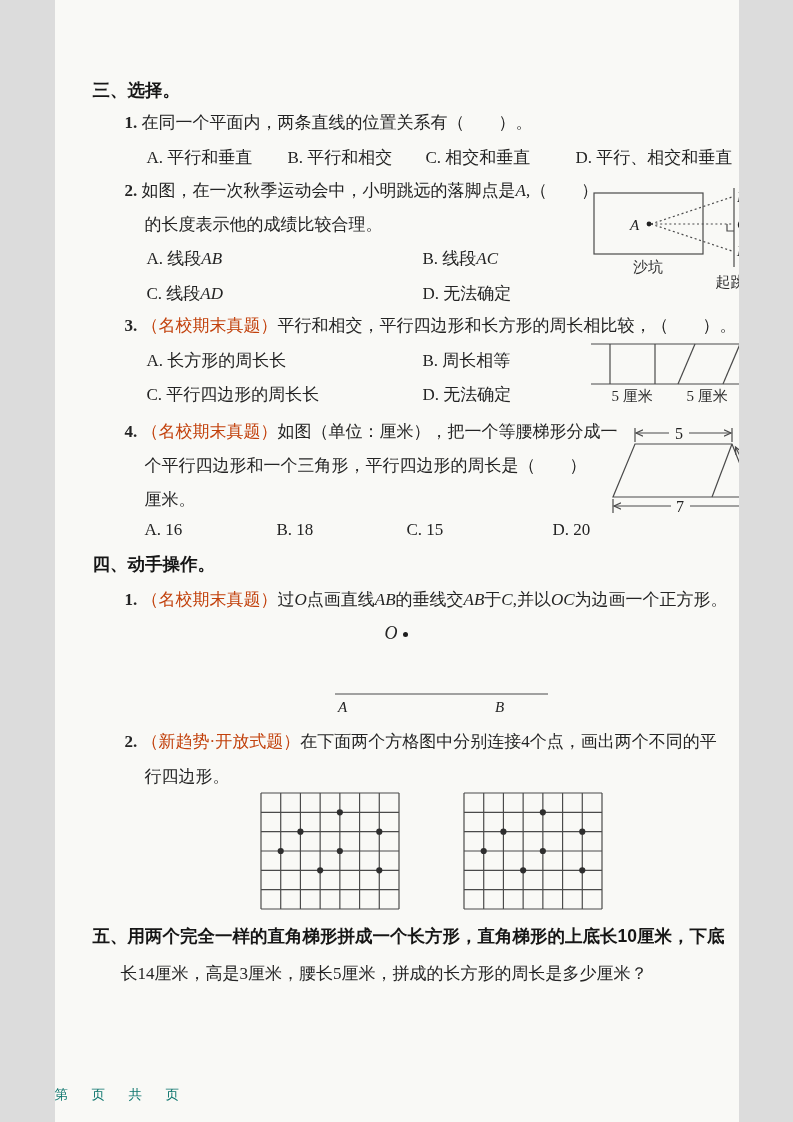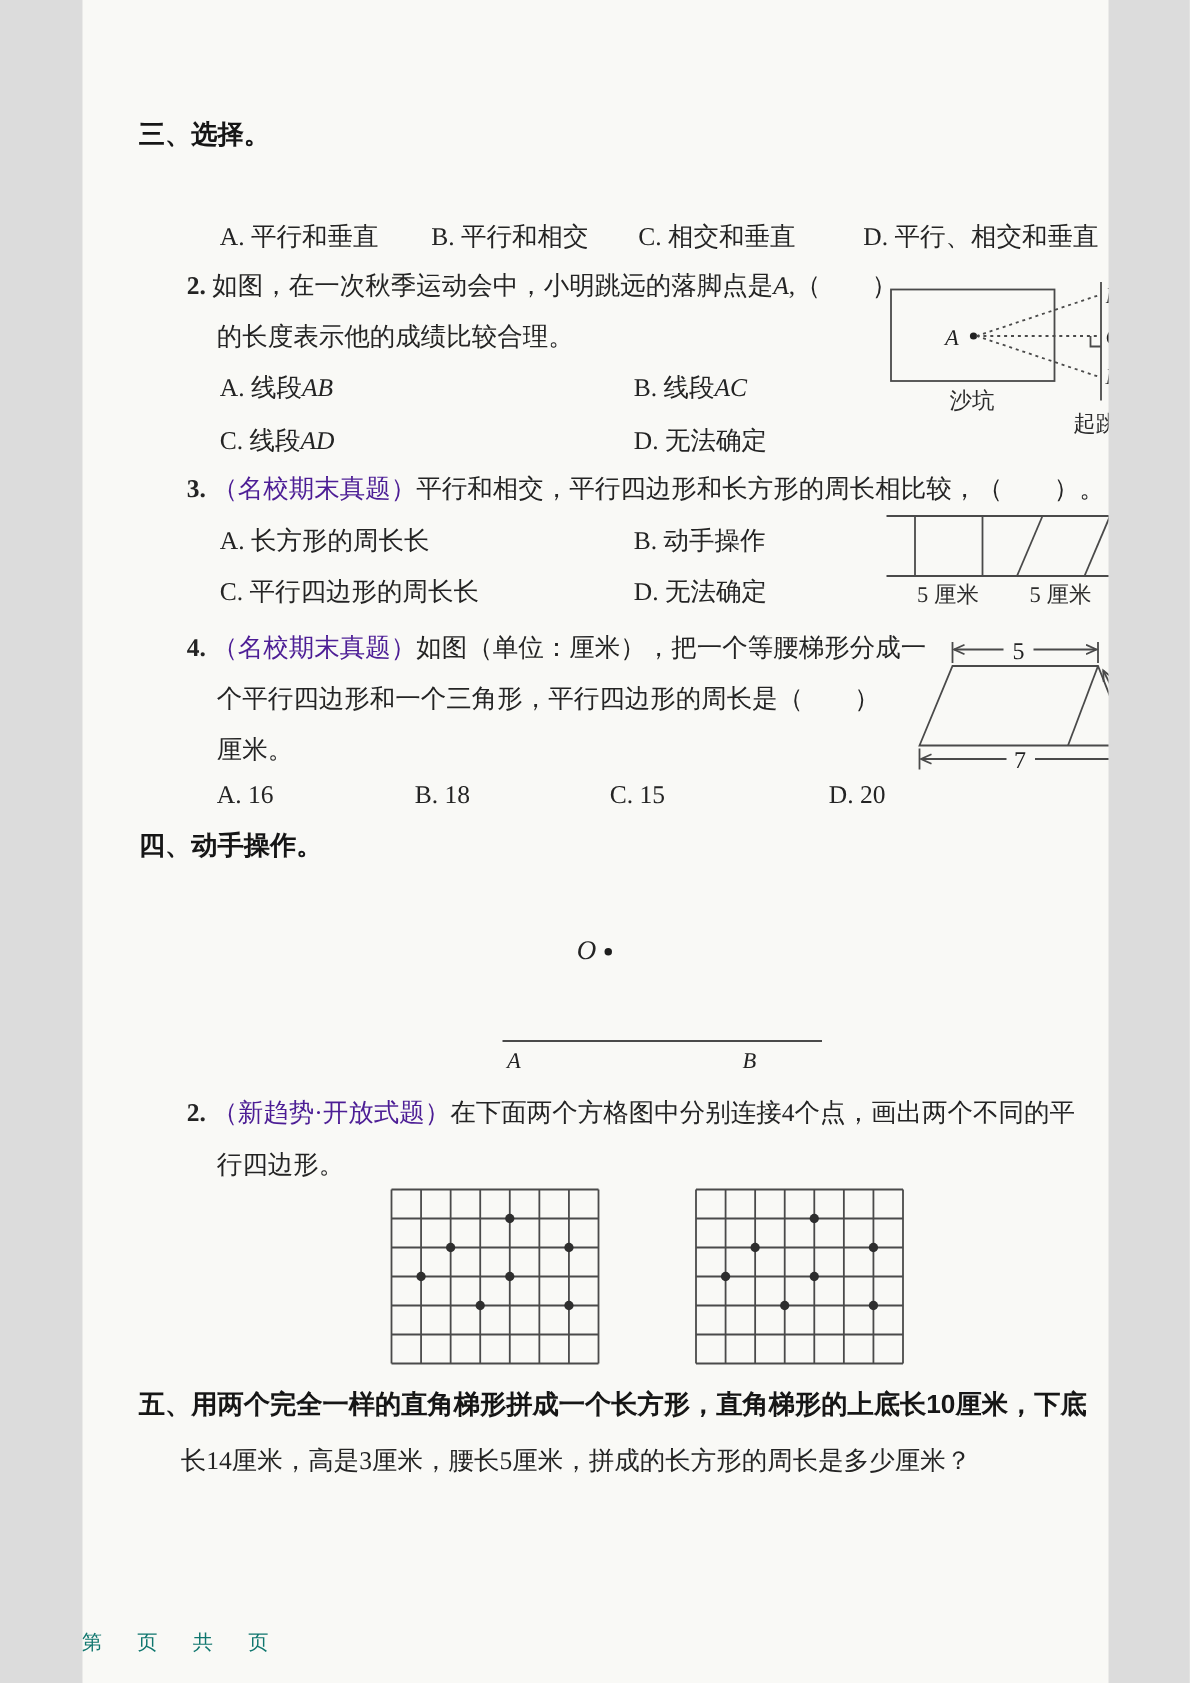--- a/index.html
+++ b/index.html
@@ -1,41 +1,45 @@
 <!DOCTYPE html>
 <html><head>
 <meta charset="utf-8">
 <style>
   html,body{margin:0;padding:0;background:#dcdcdc;}
   .page{position:relative;width:684px;height:1122px;margin:0 auto;background:#f9f9f6;
         font-family:"Liberation Serif","DejaVu Sans",serif;color:#242424;overflow:hidden;}
   .line{position:absolute;font-size:17px;line-height:1.25;white-space:nowrap;}
   .sec{font-family:"DejaVu Sans","Liberation Sans",sans-serif;font-weight:700;font-size:17.5px;color:#161616;}
   .num{font-weight:700;}
-  .tag{color:#4c1d95;}
+  .tag{color:#c2410c;}
   .it{font-style:italic;font-family:"Liberation Serif",serif;}
   .opt{position:absolute;white-space:nowrap;font-size:17px;}
   .fig{position:absolute;overflow:visible;}
   .fig line,.fig path,.fig rect,.fig polyline{stroke:#4a4a4a;stroke-width:1.2;fill:none;}
   .fig text{stroke:none;fill:#222;font-size:15px;}
   .fig .cjk{font-size:15px;fill:#2c2c2c;}
   .fig .dim{font-size:16px;}
   .dotted{stroke-dasharray:2,2.6;stroke-width:1;stroke:#666;}
   .gl{stroke:#7c7c7c;stroke-width:0.9;}
   .gd{fill:#2e2e2e;stroke:none;}
   .pdot{display:inline-block;width:5px;height:5px;background:#1e1e1e;border-radius:50%;margin-left:5px;vertical-align:2px;}
   .footer{position:absolute;left:0;right:0;font-size:13.5px;letter-spacing:5px;color:#0f766e;}
 </style>
 </head>
 <body>
 
 <div class="page">
 
   <div class="line sec" style="left:38px;top:80px">三、选择。</div>
 
+  <div class="line" style="left:70px;top:112px">
+    <span class="num">1.</span>
+    <span>在同一个平面内，两条直线的位置关系有（　　）。</span>
+  </div>
   <div>
     <span class="opt" style="left:92px;top:146px">A. 平行和垂直</span>
     <span class="opt" style="left:233px;top:146px">B. 平行和相交</span>
     <span class="opt" style="left:371px;top:146px">C. 相交和垂直</span>
     <span class="opt" style="left:521px;top:146px">D. 平行、相交和垂直</span>
   </div>
 
   <div class="line" style="left:70px;top:180px">
     <span class="num">2.</span>
     <span>如图，在一次秋季运动会中，小明跳远的落脚点是</span><span class="it">A</span><span>,（　　）</span>
@@ -63,21 +67,21 @@
     <text x="58" y="92" class="cjk" text-anchor="middle">沙坑</text>
     <text x="148" y="107" class="cjk" text-anchor="middle">起跳线</text>
   </svg>
 
   <div class="line" style="left:70px;top:315px">
     <span class="num">3.</span>
     <span class="tag">（名校期末真题）</span><span>平行和相交，平行四边形和长方形的周长相比较，（　　）。</span>
   </div>
   <div>
     <span class="opt" style="left:92px;top:349px">A. 长方形的周长长</span>
-    <span class="opt" style="left:368px;top:349px">B. 动手操作</span>
+    <span class="opt" style="left:368px;top:349px">B. 周长相等</span>
     <span class="opt" style="left:92px;top:383px">C. 平行四边形的周长长</span>
     <span class="opt" style="left:368px;top:383px">D. 无法确定</span>
   </div>
 
   <svg class="fig" style="left:530px;top:335px" width="185" height="72" viewBox="0 0 185 72">
     <line x1="6" y1="9" x2="175" y2="9"></line>
     <line x1="6" y1="49" x2="175" y2="49"></line>
     <line x1="25" y1="9" x2="25" y2="49"></line>
     <line x1="70" y1="9" x2="70" y2="49"></line>
     <line x1="93" y1="49" x2="110" y2="9"></line>
@@ -117,20 +121,24 @@
     <text x="142" y="57" class="dim" text-anchor="middle" transform="rotate(66 142 52)">3</text>
     <line x1="8" y1="81" x2="8" y2="95" stroke-width="0.9"></line>
     <line x1="148" y1="81" x2="148" y2="95" stroke-width="0.9"></line>
     <line x1="66" y1="88" x2="9" y2="88" stroke-width="0.9" marker-end="url(#arr)"></line>
     <line x1="85" y1="88" x2="147" y2="88" stroke-width="0.9" marker-end="url(#arr)"></line>
     <text x="75" y="94" class="dim" text-anchor="middle">7</text>
   </svg>
 
   <div class="line sec" style="left:38px;top:554px">四、动手操作。</div>
 
+  <div class="line" style="left:70px;top:589px">
+    <span class="num">1.</span>
+    <span class="tag">（名校期末真题）</span><span>过</span><span class="it">O</span><span>点画直线</span><span class="it">AB</span><span>的垂线交</span><span class="it">AB</span><span>于</span><span class="it">C</span><span>,并以</span><span class="it">OC</span><span>为边画一个正方形。</span>
+  </div>
 
   <div class="line" style="left:330px;top:622px;font-size:18px">
     <span class="it">O</span><span class="pdot"></span>
   </div>
   <svg class="fig" style="left:272px;top:670px" width="228" height="46" viewBox="0 0 228 46">
     <line x1="8" y1="24" x2="221" y2="24" stroke-width="1.3"></line>
     <text x="11" y="42" class="it" font-size="16">A</text>
     <text x="168" y="42" class="it" font-size="16">B</text>
   </svg>
 

